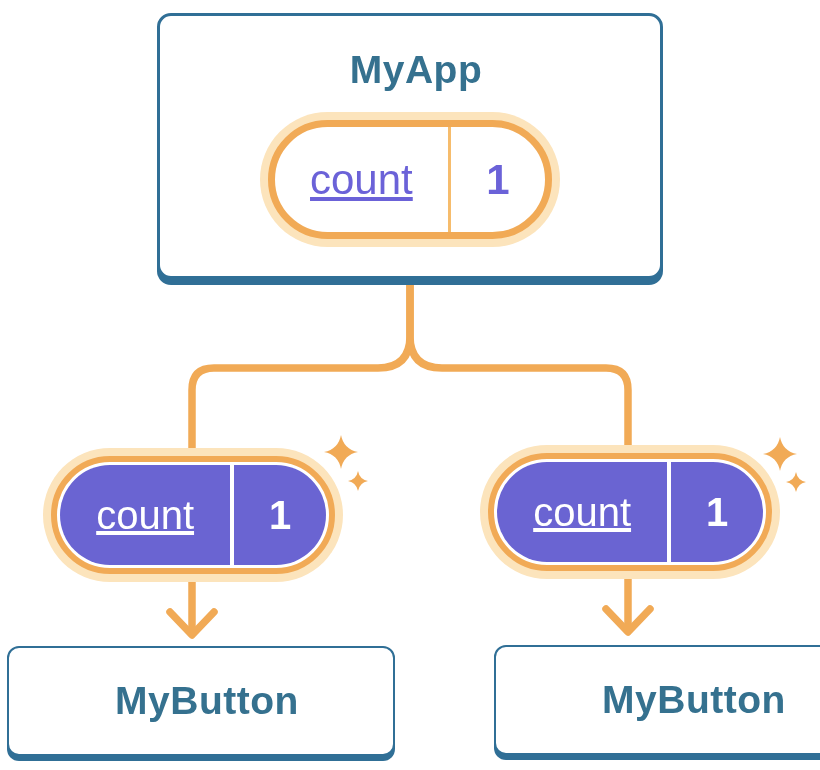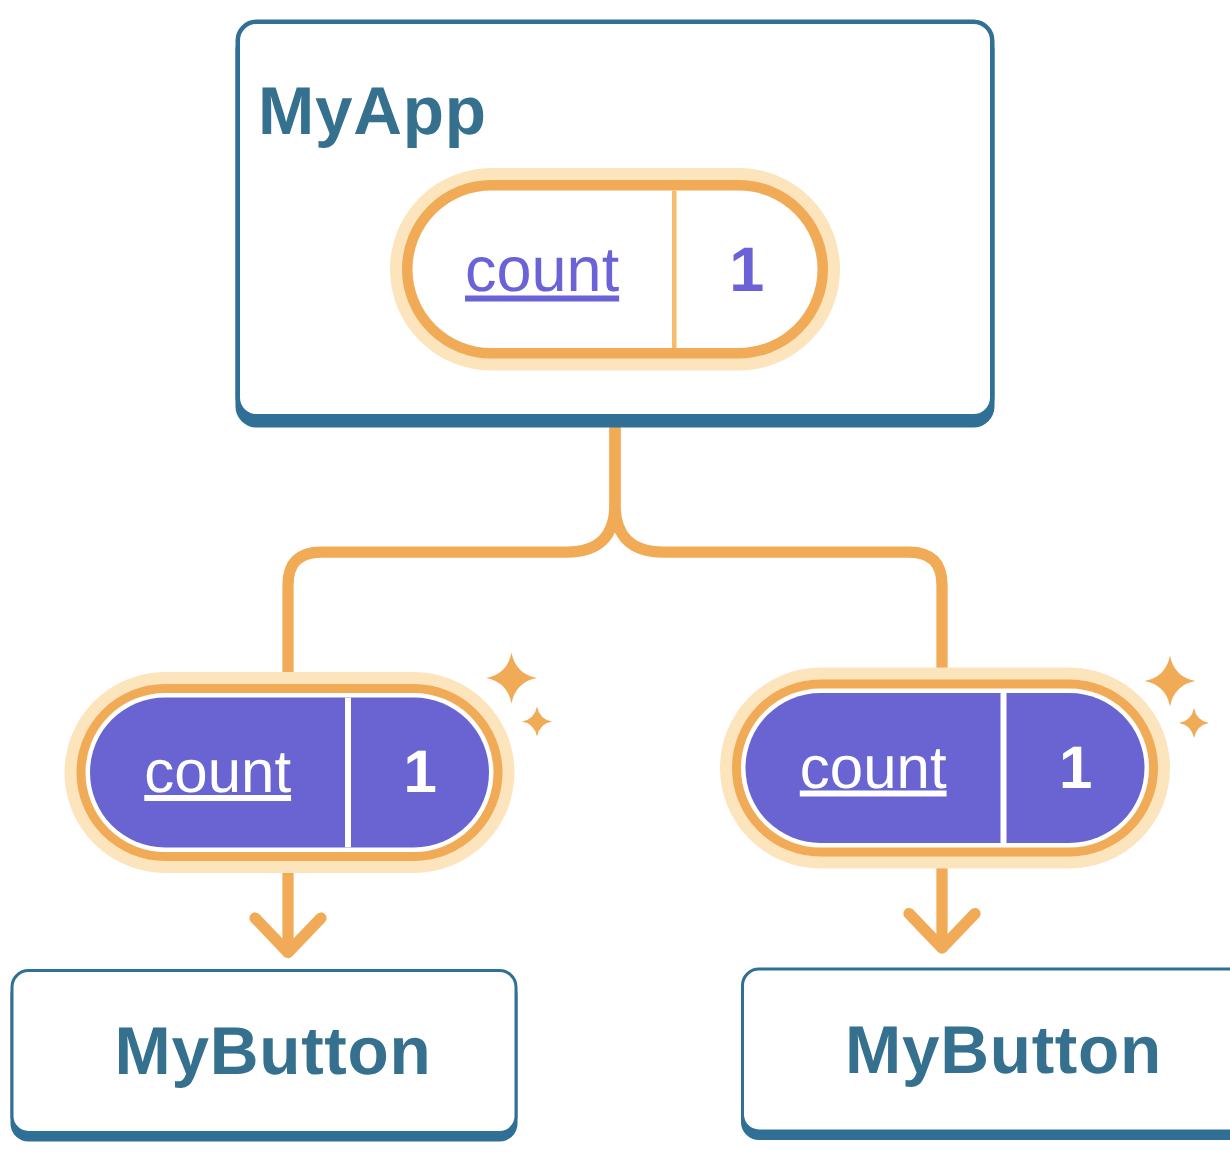--- a/index.html
+++ b/index.html
@@ -27,29 +27,30 @@
   .card{
     position:absolute;
     background:var(--white);
     border:3px solid var(--blue-border);
     border-radius:14px;
     box-shadow:0 6px 0 var(--blue-border);
     z-index:1;
   }
   .card-root{left:157px;top:13px;width:506px;height:266px;}
   .card-title{
+    text-align:center;
     color:var(--blue-text);
     font-weight:700;
-    font-size:45px;
+    font-size:39px;
     letter-spacing:0.5px;
     margin-left:12px;
   }
   .card-root .card-title{margin-top:32px;}
   .card-leaf{
-    width:338px;height:110px;
+    width:388px;height:110px;
     border-width:2.5px;
     border-radius:12px;
     box-shadow:0 5px 0 var(--blue-border);
     display:flex;align-items:center;justify-content:center;
   }
   .card-leaf-left{left:7px;top:646px;}
   .card-leaf-right{left:494px;top:645px;}
 
   
   .pill{

